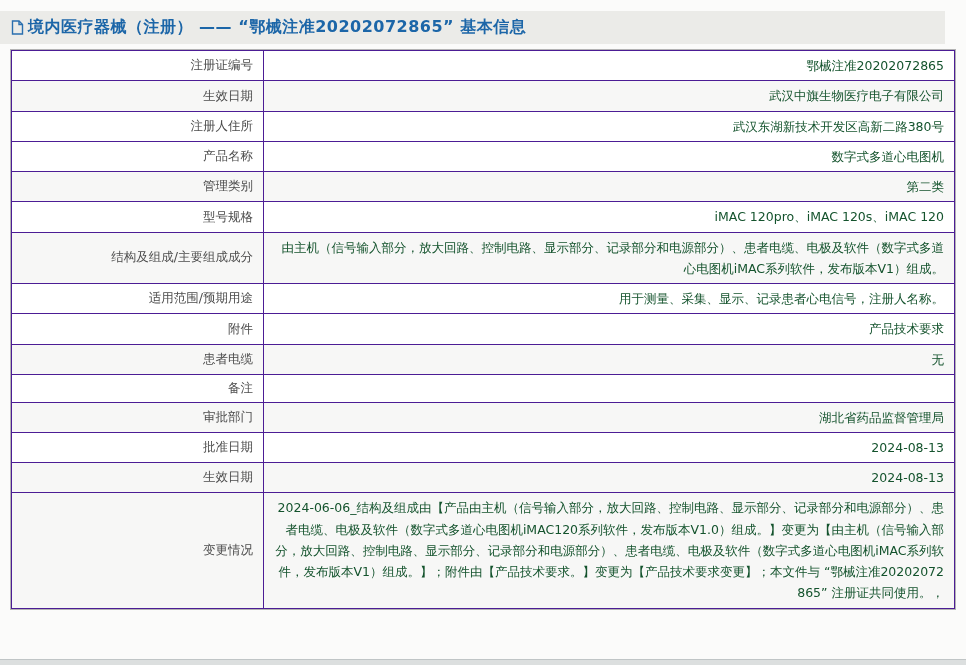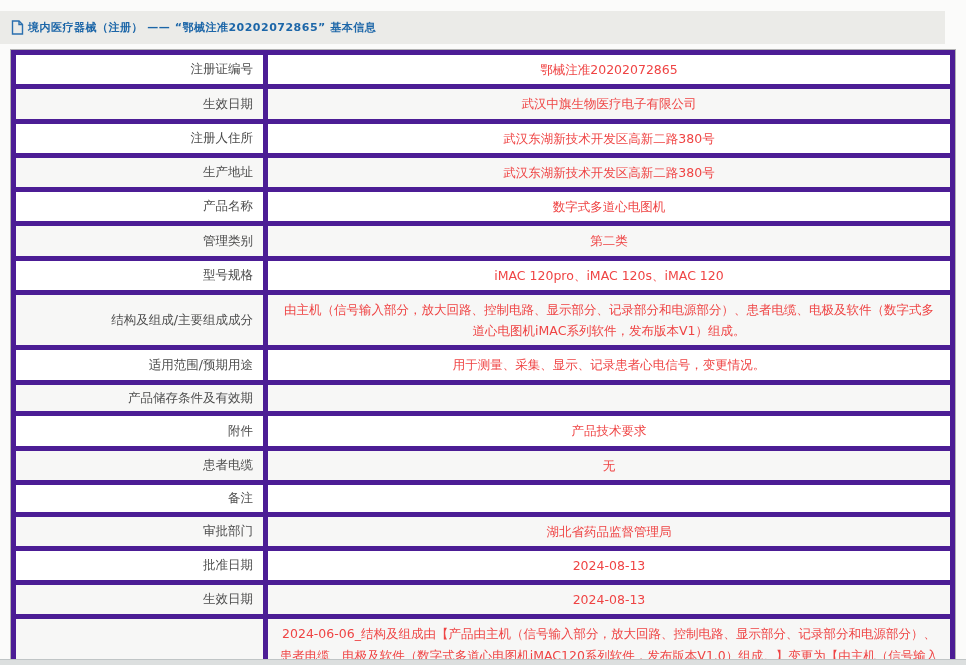--- a/index.html
+++ b/index.html
@@ -13,55 +13,55 @@
     margin-top: 11px;
     width: 945px;
     height: 33px;
     background: #ebebe8;
     display: flex;
     align-items: center;
     padding-left: 11px;
   }
   .doc-icon { display: inline-flex; margin-right: 4px; }
   .page-title {
-    font-size: 11px;
+    font-size: 16px;
     font-weight: bold;
     color: #1c66a8;
     letter-spacing: 0.5px;
     white-space: nowrap;
   }
   .table-wrap {
     margin: 5px 10px 0 10px;
     width: 946px;
     background: #ffffff;
     border: 1px solid #b3b3b3;
   }
   table.info {
     width: 100%;
     border-collapse: collapse;
     font-size: 12.5px;
     table-layout: fixed;
   }
   table.info td {
-    border: 5px solid #4c1d95;
+    border: 1px solid #4c1d95;
     vertical-align: middle;
     padding: 4px 10px;
   }
   table.info tr { background: #ffffff; height: 27px; }
   table.info tr.stripe { background: #f7f7f6; }
   td.label {
     width: 252px;
     text-align: right;
     color: #4d4d4d;
     padding-right: 12px;
     line-height: 1.5;
   }
   td.value {
-    text-align: center;
-    color: #ef4444;
+    text-align: right;
+    color: #14532d;
     padding-left: 13px;
     line-height: 1.7;
     word-break: break-all;
   }
   .footer-strip {
     position: absolute;
     left: 0; bottom: 0;
     width: 966px; height: 6px;
     background: #dcdfdf;
     border-top: 1px solid #c0c5c6;
@@ -88,47 +88,39 @@
         <td class="value">鄂械注准20202072865</td>
       </tr>
       <tr class="stripe">
         <td class="label">生效日期</td>
         <td class="value">武汉中旗生物医疗电子有限公司</td>
       </tr>
       <tr>
         <td class="label">注册人住所</td>
         <td class="value">武汉东湖新技术开发区高新二路380号</td>
       </tr>
-      <tr class="stripe">
-        <td class="label">生产地址</td>
-        <td class="value">武汉东湖新技术开发区高新二路380号</td>
-      </tr>
       <tr>
         <td class="label">产品名称</td>
         <td class="value">数字式多道心电图机</td>
       </tr>
       <tr class="stripe">
         <td class="label">管理类别</td>
         <td class="value">第二类</td>
       </tr>
       <tr>
         <td class="label">型号规格</td>
         <td class="value">iMAC 120pro、iMAC 120s、iMAC 120</td>
       </tr>
       <tr class="stripe">
         <td class="label">结构及组成/主要组成成分</td>
         <td class="value">由主机（信号输入部分，放大回路、控制电路、显示部分、记录部分和电源部分）、患者电缆、电极及软件（数字式多道心电图机iMAC系列软件，发布版本V1）组成。</td>
       </tr>
       <tr>
         <td class="label">适用范围/预期用途</td>
-        <td class="value">用于测量、采集、显示、记录患者心电信号，变更情况。</td>
-      </tr>
-      <tr class="stripe">
-        <td class="label">产品储存条件及有效期</td>
-        <td class="value"></td>
+        <td class="value">用于测量、采集、显示、记录患者心电信号，注册人名称。</td>
       </tr>
       <tr>
         <td class="label">附件</td>
         <td class="value">产品技术要求</td>
       </tr>
       <tr class="stripe">
         <td class="label">患者电缆</td>
         <td class="value">无</td>
       </tr>
       <tr>

